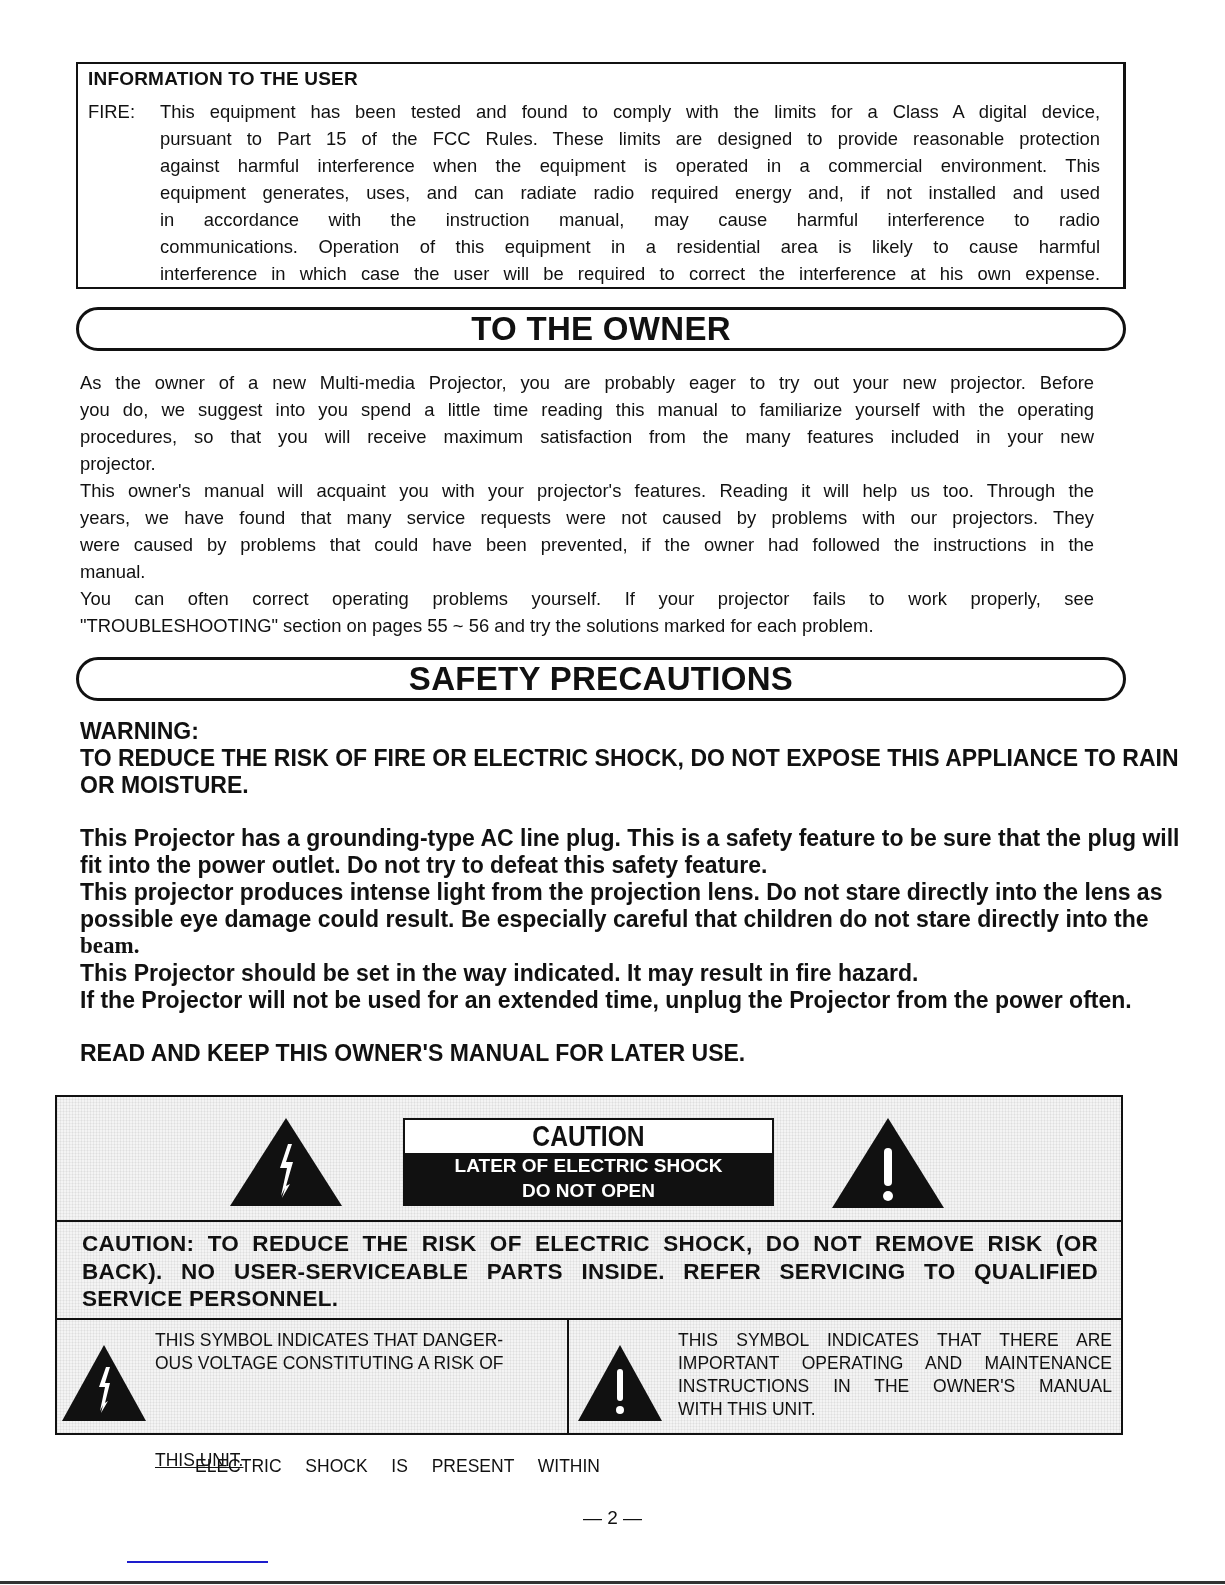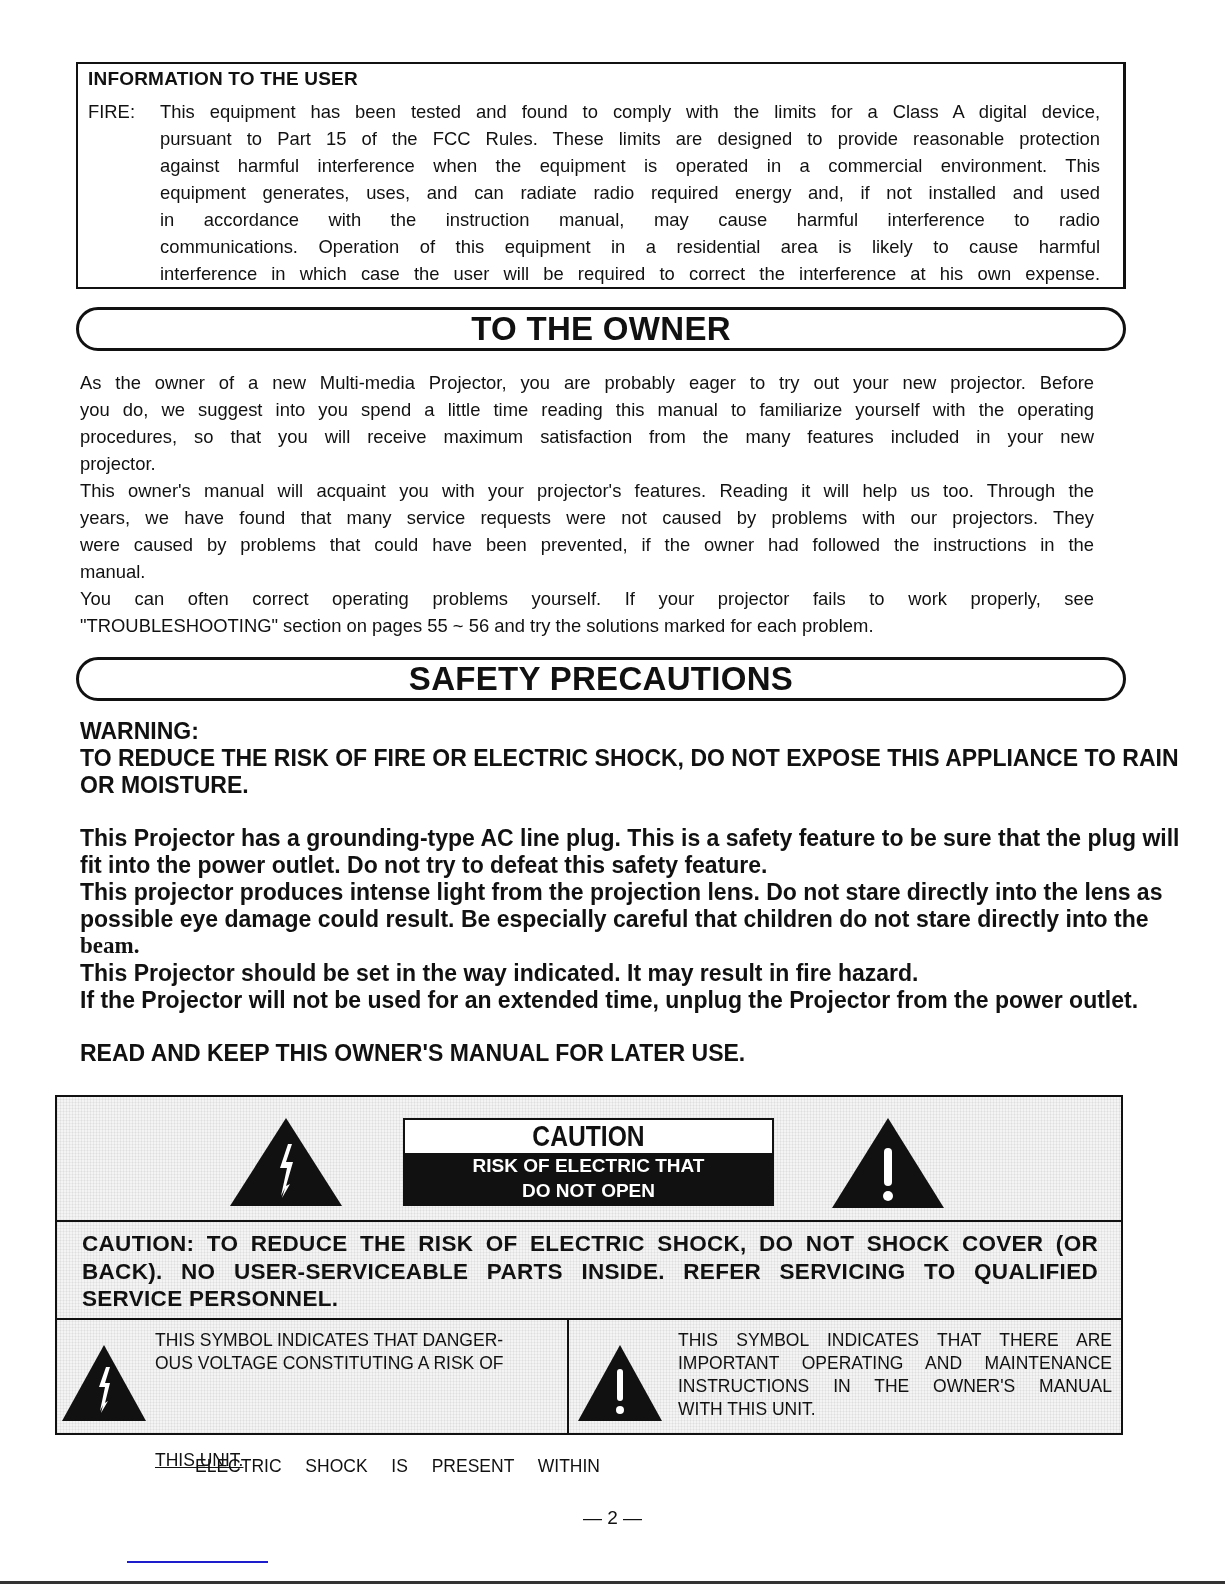--- a/index.html
+++ b/index.html
@@ -64,46 +64,46 @@
 <div class="abs sec-head" style="top:657px;">SAFETY PRECAUTIONS</div>
 <div class="abs bold-line" style="top:718px;">WARNING:</div>
 <div class="abs bold-line" style="top:745px; width:1014px; text-align:justify; text-align-last:justify;">TO REDUCE THE RISK OF FIRE OR ELECTRIC SHOCK, DO NOT EXPOSE THIS APPLIANCE TO RAIN</div>
 <div class="abs bold-line" style="top:772px;">OR MOISTURE.</div>
 <div class="abs bold-line" style="top:825px; width:1014px; text-align:justify; text-align-last:justify;">This Projector has a grounding-type AC line plug. This is a safety feature to be sure that the plug will</div>
 <div class="abs bold-line" style="top:852px;text-align:right;">fit into the power outlet. Do not try to defeat this safety feature.</div>
 <div class="abs bold-line" style="top:879px; width:1014px; text-align:justify; text-align-last:justify;">This projector produces intense light from the projection lens. Do not stare directly into the lens as</div>
 <div class="abs bold-line" style="top:906px; width:1014px; text-align:justify; text-align-last:justify;">possible eye damage could result. Be especially careful that children do not stare directly into the</div>
 <div class="abs bold-line" style="top:933px;font-family:Liberation Serif, serif;">beam.</div>
 <div class="abs bold-line" style="top:960px;">This Projector should be set in the way indicated. It may result in fire hazard.</div>
-<div class="abs bold-line" style="top:987px;">If the Projector will not be used for an extended time, unplug the Projector from the power outlet.</div>
+<div class="abs bold-line" style="top:987px;">If the Projector will not be used for an extended time, unplug the Projector from the power often.</div>
 <div class="abs bold-line" style="top:1040px;">READ AND KEEP THIS OWNER'S MANUAL FOR LATER USE.</div>
 
 <div id="caution-panel" class="abs"></div>
 <div class="abs hline" style="left:55px; top:1220px; width:1068px;"></div>
 <div class="abs hline" style="left:55px; top:1318px; width:1068px;"></div>
 <div class="abs" style="left:567px; top:1318px; width:2px; height:117px; background:#111;"></div>
 
 <svg class="abs" style="left:230px; top:1118px;" width="112" height="88" viewBox="0 0 112 88">
   <polygon points="56,0 112,88 0,88" fill="#111"></polygon>
   <polygon points="58,26 50,50 57,50 51,78 55,70 52,80 60,66 56,68 63,44 56,44 62,26" fill="#fff"></polygon>
 </svg>
 
 <div id="caution-label-box" class="abs"></div>
 <div id="caution-label-dark" class="abs"></div>
 <div id="caution-label-title" class="abs">CAUTION</div>
-<div class="abs caution-dark-text" style="top:1155px;">RISK OF ELECTRIC THAT</div>
+<div class="abs caution-dark-text" style="top:1155px;">LATER OF ELECTRIC SHOCK</div>
 <div class="abs caution-dark-text" style="top:1180px;">DO NOT OPEN</div>
 
 <svg class="abs" style="left:832px; top:1118px;" width="112" height="90" viewBox="0 0 112 90">
   <polygon points="56,0 112,90 0,90" fill="#111"></polygon>
   <rect x="52" y="30" width="8" height="38" rx="4" fill="#fff"></rect>
   <circle cx="56" cy="78" r="5" fill="#fff"></circle>
 </svg>
 
-<div class="abs caution-bold" style="top:1231px; width:1016px; text-align:justify; text-align-last:justify;">CAUTION: TO REDUCE THE RISK OF ELECTRIC SHOCK, DO NOT SHOCK COVER (OR</div>
+<div class="abs caution-bold" style="top:1231px; width:1016px; text-align:justify; text-align-last:justify;">CAUTION: TO REDUCE THE RISK OF ELECTRIC SHOCK, DO NOT REMOVE RISK (OR</div>
 <div class="abs caution-bold" style="top:1259px; width:1016px; text-align:justify; text-align-last:justify;">BACK). NO USER-SERVICEABLE PARTS INSIDE. REFER SERVICING TO QUALIFIED</div>
 <div class="abs caution-bold" style="top:1286px;">SERVICE PERSONNEL.</div>
 
 <svg class="abs" style="left:62px; top:1345px;" width="84" height="76" viewBox="0 0 84 76">
   <polygon points="42,0 84,76 0,76" fill="#111"></polygon>
   <polygon points="44,22 37,42 43,42 38,66 41,60 39,68 46,56 43,58 48,38 43,38 48,22" fill="#fff"></polygon>
 </svg>
 <div class="abs symbol-text" style="left:155px; top:1330px; width:405px;">THIS SYMBOL INDICATES THAT DANGER-</div>
 <div class="abs symbol-text" style="left:155px; top:1353px; width:405px;">OUS VOLTAGE CONSTITUTING A RISK OF</div>
 <div class="abs symbol-text" style="left:155px; top:1456px; width:405px; text-align:justify; text-align-last:justify;margin-left:40px;">ELECTRIC SHOCK IS PRESENT WITHIN</div>

